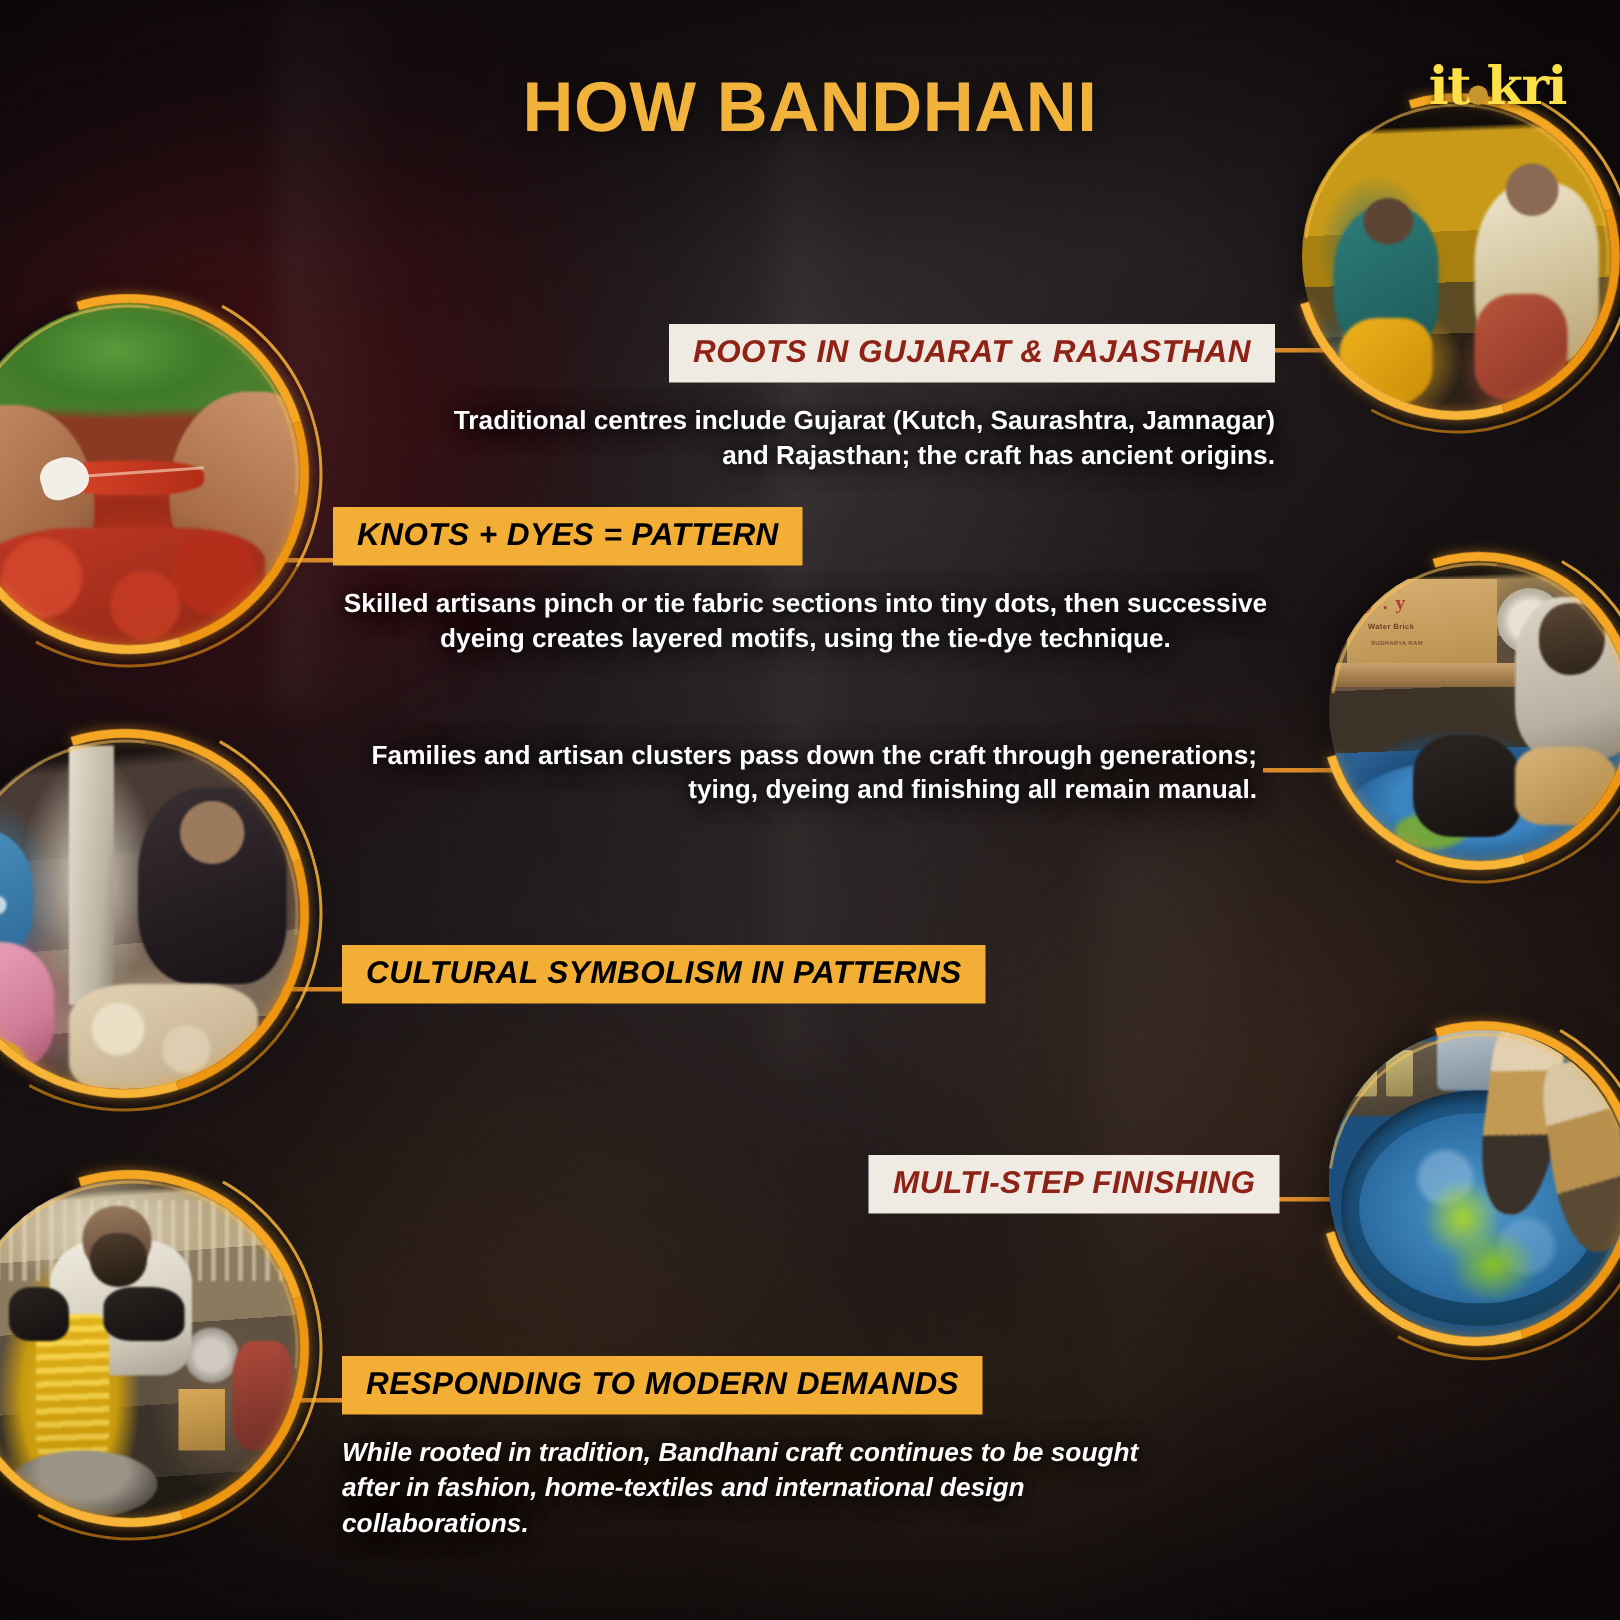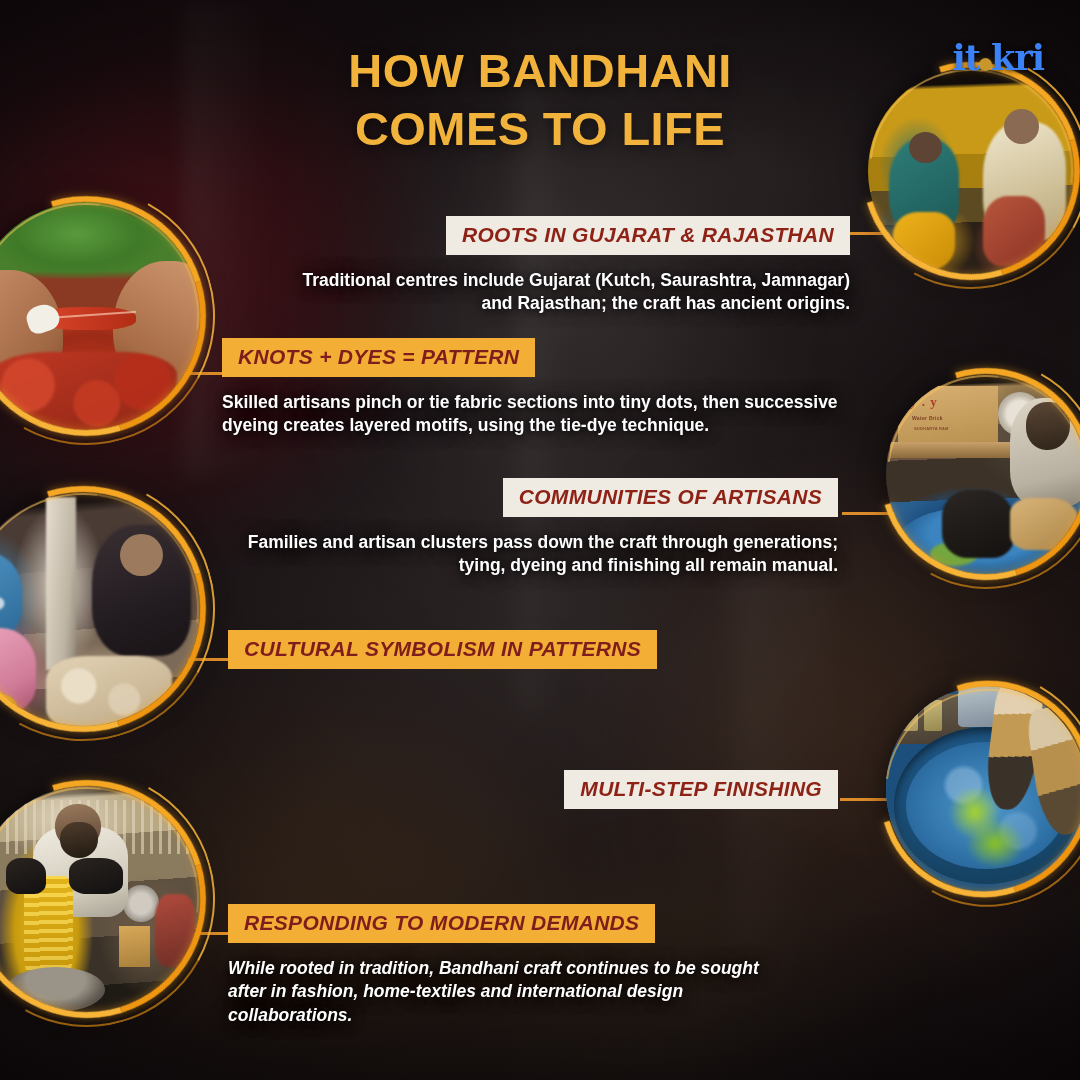--- a/index.html
+++ b/index.html
@@ -82,21 +82,21 @@
     line-height:1.23; color:#F2B33D;
     text-shadow:0 2px 12px rgba(0,0,0,.55);
   }
   #title .ln { display:block; }
 
   
   #logo {
     position:absolute; right:36px; top:40px; z-index:60;
     font-family:"DejaVu Serif", serif;
     font-size:35px; font-weight:bold; letter-spacing:-1px;
-    color:#3b82f6; line-height:1;
+    color:#fde047; line-height:1;
     text-shadow:0 1px 5px rgba(0,0,0,.7);
   }
   #logo .dot {
     display:inline-block; width:13px; height:13px; border-radius:50%;
     background:#C8962E; position:relative; top:1px; margin:0 -1px;
   }
 
   
   .photo {
     position:absolute; border-radius:50%; overflow:hidden; z-index:25;
@@ -342,37 +342,37 @@
 
   
   .block { position:absolute; z-index:35; }
   .hd {
     display:inline-block;
     font-size:21px; font-weight:bold; font-style:italic;
     letter-spacing:.3px; padding:7px 16px 8px 16px;
     white-space:nowrap;
   }
   .hd.cream { background:#EFEAE2; color:#8E2216; }
-  .hd.amber { background:#F3AE35; color:#7f1d1d;text-align:right; }
+  .hd.amber { background:#F3AE35; color:#000000;text-align:right; }
   .body {
     font-size:17.5px; font-weight:bold; line-height:1.33; color:#FFFFFF;
     text-shadow:0 1px 7px rgba(0,0,0,.85), 0 0 18px rgba(0,0,0,.55);
     margin-top:14px;
   }
 
   
   #b1 { left:370px; top:216px; width:480px; text-align:right; }
   #b1 .body { width:580px; margin-left:-100px; }
   #b2 { left:222px; top:338px; width:620px; text-align:left; }
-  #b2 .body { width:630px; }
+  #b2 .body { width:630px;text-align:center; }
   #b3 { left:380px; top:478px; width:458px; text-align:right; }
   #b3 .body { width:604px; margin-left:-146px; }
   #b4 { left:228px; top:630px; width:616px; text-align:left; }
   #b4 .body { width:560px; }
-  #b5 { left:450px; top:770px; width:388px; text-align:right; }
+  #b5 { left:465px; top:770px; width:388px; text-align:right; }
   #b5 .body { width:520px; margin-left:-132px; }
   #b6 { left:228px; top:904px; width:620px; text-align:left; }
   #b6 .body { width:560px;font-style:italic; }
 </style>
 </head>
 <body>
 
 <div id="bg">
   <div class="bgl bg-base"></div>
   <div class="bgl bg-blur1"></div>
@@ -382,21 +382,20 @@
   <div class="bgl bg-blur5"></div>
   <div class="bgl bg-fold-a"></div>
   <div class="bgl bg-fold-b"></div>
   <div class="bgl bg-fold-c"></div>
   <div class="bgl bg-dim"></div>
   <div class="bgl bg-vig"></div>
 </div>
 
 <h1 id="title">
   <span class="ln">HOW BANDHANI</span>
-  <span class="ln">COMES TO LIFE</span>
 </h1>
 
 <div id="logo">
   <span>it</span><span class="dot"></span><span>kri</span>
 </div>
 
 <div class="photo" id="p1">
   <div class="img">
     <div class="sari-a"></div>
     <div class="sari-b"></div>
@@ -507,21 +506,20 @@
   <div class="hd cream">ROOTS IN GUJARAT &amp; RAJASTHAN</div>
   <div class="body">Traditional centres include Gujarat (Kutch, Saurashtra, Jamnagar) and Rajasthan; the craft has ancient origins.</div>
 </div>
 
 <div class="block" id="b2">
   <div class="hd amber">KNOTS + DYES = PATTERN</div>
   <div class="body">Skilled artisans pinch or tie fabric sections into tiny dots, then successive dyeing creates layered motifs, using the tie-dye technique.</div>
 </div>
 
 <div class="block" id="b3">
-  <div class="hd cream">COMMUNITIES OF ARTISANS</div>
   <div class="body">Families and artisan clusters pass down the craft through generations; tying, dyeing and finishing all remain manual.</div>
 </div>
 
 <div class="block" id="b4">
   <div class="hd amber">CULTURAL SYMBOLISM IN PATTERNS</div>
 </div>
 
 <div class="block" id="b5">
   <div class="hd cream">MULTI-STEP FINISHING</div>
 </div>

